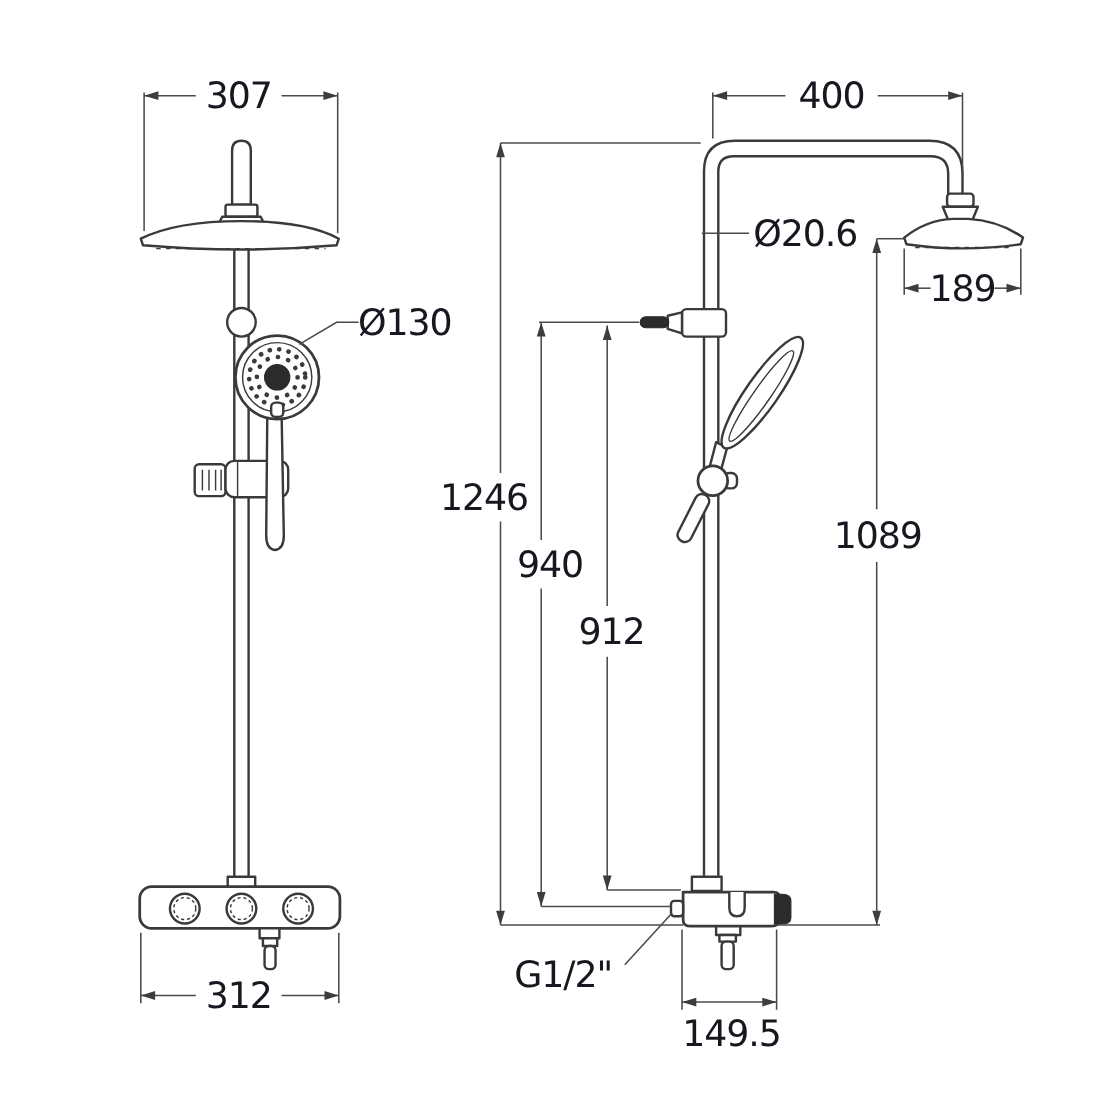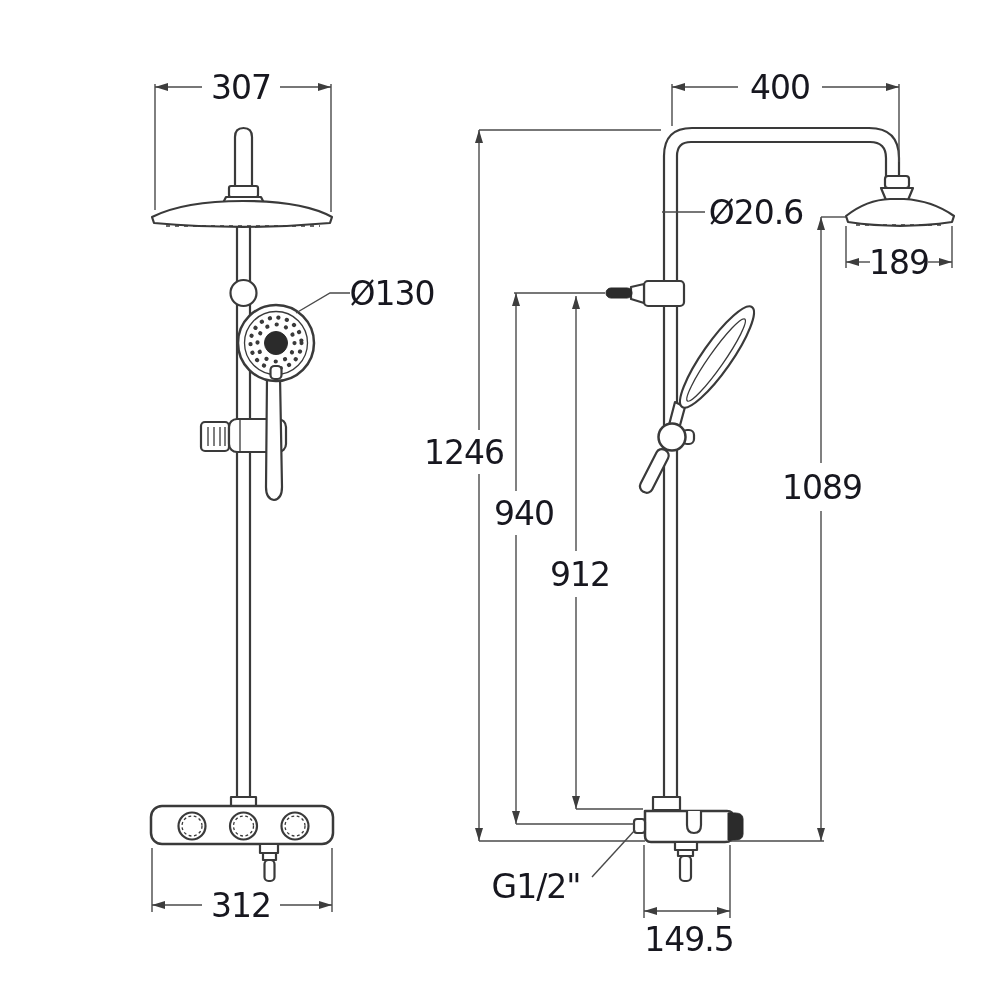--- a/index.html
+++ b/index.html
@@ -1,16 +1,16 @@
 <!DOCTYPE html>
 <html><head>
 <meta charset="utf-8">
 <style>
   html,body{margin:0;padding:0;background:#ffffff;}
-  .canvas{width:848px;height:1000px;position:relative;background:#fff;margin-left:24px;}
+  .canvas{width:848px;height:1000px;position:relative;background:#fff;}
   svg{display:block;}
   .ln{fill:none;stroke:#3a3a3a;stroke-width:2.2;stroke-linejoin:round;stroke-linecap:round;}
   .lnf{fill:#ffffff;stroke:#3a3a3a;stroke-width:2.2;stroke-linejoin:round;}
   .lnf25{fill:#ffffff;stroke:#3a3a3a;stroke-width:2.5;stroke-linejoin:round;}
   .thin{fill:none;stroke:#3a3a3a;stroke-width:1.3;}
   .dark{fill:#2b2b2b;stroke:#2b2b2b;stroke-width:1;}
   .dim{fill:none;stroke:#4a4a4a;stroke-width:1.4;}
   .dimt{font-family:"DejaVu Sans","Liberation Sans",sans-serif;font-size:33px;fill:#17171f;text-anchor:middle;letter-spacing:-1px;}
   .dots{fill:none;stroke:#3a3a3a;stroke-width:4.2;stroke-linecap:round;}
 </style>

